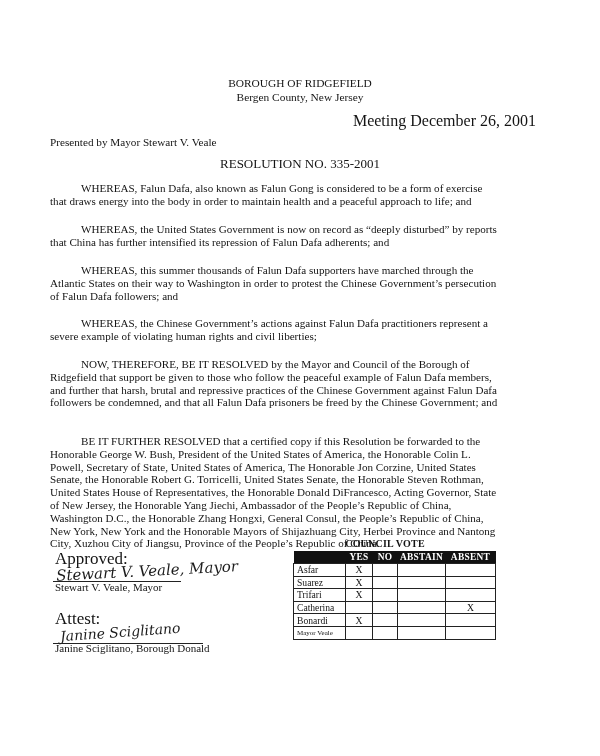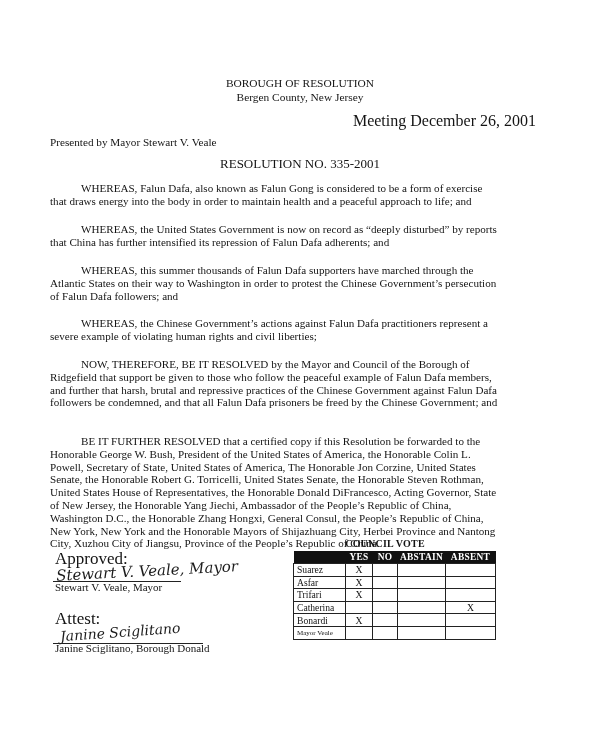--- a/index.html
+++ b/index.html
@@ -30,21 +30,21 @@
   table.vote td { border:1px solid #222; height:11.6px; padding:0 0 0 3px; }
   table.vote td.mark { text-align:center; padding:0; }
   table.vote td.small { font-size:7px; }
   col.c-name { width:52px; } col.c-yes { width:27px; } col.c-no { width:25px; }
   col.c-abs { width:48px; } col.c-absent { width:50px; }
 </style>
 </head>
 <body>
 
 <div class="abs header center">
-  <div>BOROUGH OF RESOLUTION</div>
+  <div>BOROUGH OF RIDGEFIELD</div>
   <div>Bergen County, New Jersey</div>
 </div>
 
 <div class="abs meeting">Meeting December 26, 2001</div>
 <div class="abs presented">Presented by Mayor Stewart V. Veale</div>
 <div class="abs resno center">RESOLUTION NO. 335-2001</div>
 
 <div class="abs para" id="p1"><span class="indent"></span><span>WHEREAS, Falun Dafa, also known as Falun Gong is considered to be a form of exercise that draws energy into the body in order to maintain health and a peaceful approach to life; and</span></div>
 <div class="abs para" id="p2"><span class="indent"></span><span>WHEREAS, the United States Government is now on record as “deeply disturbed” by reports that China has further intensified its repression of Falun Dafa adherents; and</span></div>
 <div class="abs para" id="p3"><span class="indent"></span><span>WHEREAS, this summer thousands of Falun Dafa supporters have marched through the Atlantic States on their way to Washington in order to protest the Chinese Government’s persecution of Falun Dafa followers; and</span></div>
@@ -75,28 +75,28 @@
     <tr>
       <th></th>
       <th>YES</th>
       <th>NO</th>
       <th>ABSTAIN</th>
       <th>ABSENT</th>
     </tr>
   </thead>
   <tbody>
     <tr>
-      <td>Suarez</td>
+      <td>Asfar</td>
       <td class="mark">X</td>
       <td class="mark"></td>
       <td class="mark"></td>
       <td class="mark"></td>
     </tr>
     <tr>
-      <td>Asfar</td>
+      <td>Suarez</td>
       <td class="mark">X</td>
       <td class="mark"></td>
       <td class="mark"></td>
       <td class="mark"></td>
     </tr>
     <tr>
       <td>Trifari</td>
       <td class="mark">X</td>
       <td class="mark"></td>
       <td class="mark"></td>

